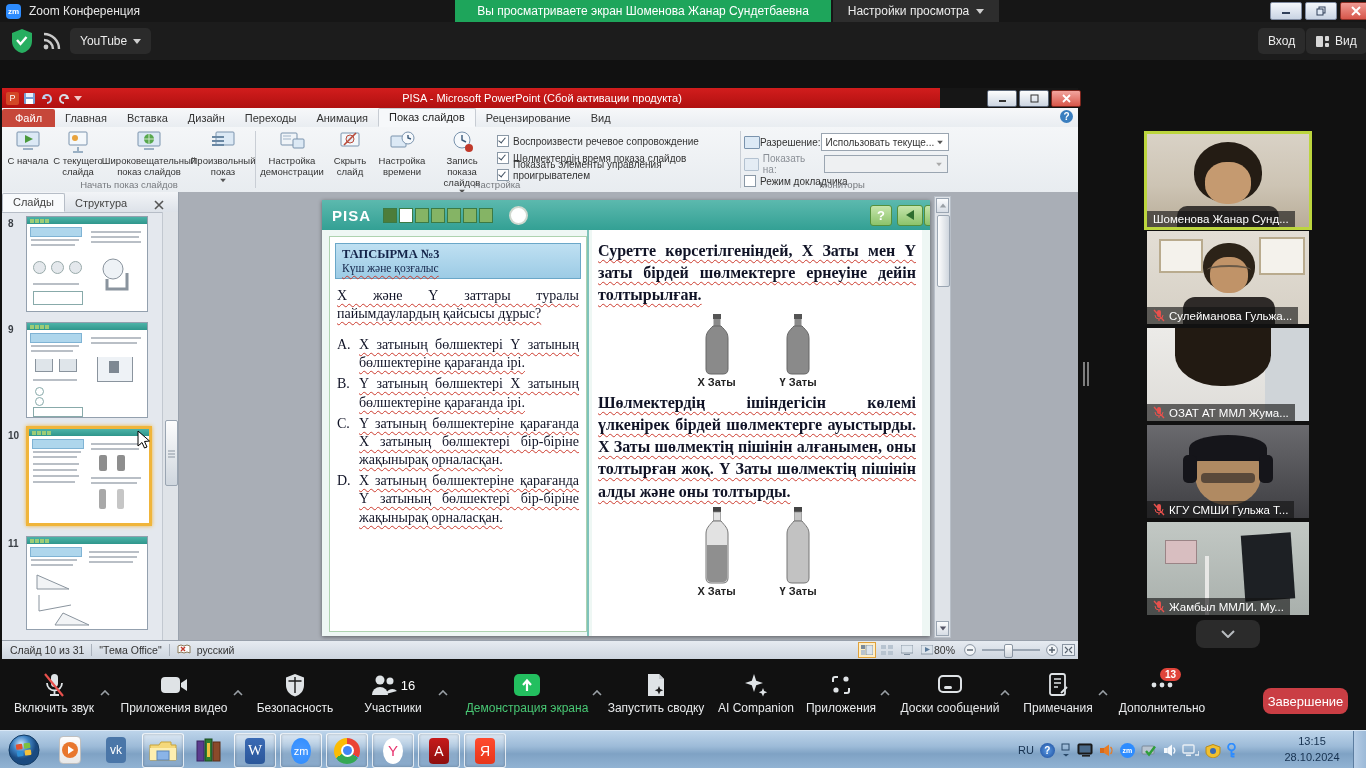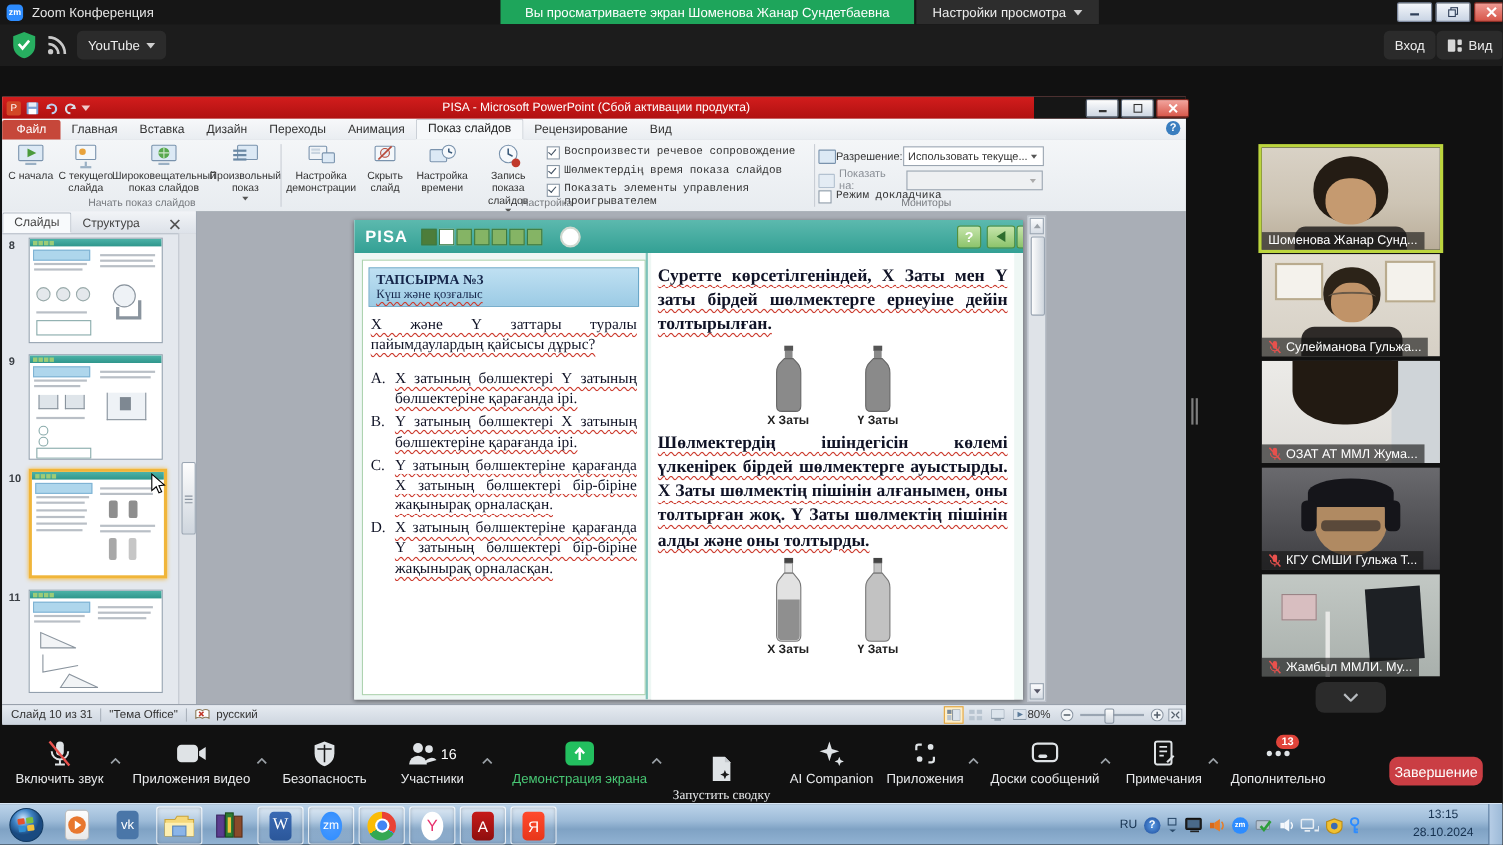--- a/index.html
+++ b/index.html
@@ -42,21 +42,21 @@
             border-bottom:1px solid #c7ccd3;display:flex;align-items:flex-end;}
   .ptab{font-size:11px;color:#333;padding:2px 10px 3px;}
   .ptab.file{background:#c6473a;color:#fff;padding:3px 13px;border-radius:2px 2px 0 0;}
   .ptab.active{background:#f6f8fa;border:1px solid #c7ccd3;border-bottom:1px solid #f6f8fa;border-radius:2px 2px 0 0;color:#222;}
   .ribbon{left:0;top:39px;width:1076px;height:65px;background:linear-gradient(#f4f6f8,#e8ecf0);border-bottom:1px solid #b9c0c9;}
   .rgroup-label{position:absolute;bottom:1px;width:100%;text-align:center;font-size:9.5px;color:#76797e;}
   .vsep{position:absolute;top:4px;bottom:4px;width:1px;background:#c9ced5;}
   .rbtn{display:flex;flex-direction:column;align-items:center;justify-content:flex-start;font-size:9.5px;color:#333;
         text-align:center;line-height:1.15;padding-top:3px;}
   .rbtn .lbl{margin-top:2px;}
-  .cbrow{display:flex;align-items:flex-start;gap:4px;font-size:10px;color:#333;height:14px;font-family:Liberation Mono, monospace;}
+  .cbrow{display:flex;align-items:flex-end;gap:4px;font-size:10px;color:#333;height:14px;}
   .cb{width:10px;height:10px;border:1px solid #8a98a6;background:#fff;position:relative;flex:0 0 auto;}
   .cb.on::after{content:"";position:absolute;left:2px;top:0px;width:3px;height:6px;
         border-right:1.6px solid #3f4f61;border-bottom:1.6px solid #3f4f61;transform:rotate(40deg);}
   .ddl{height:16px;background:#fff;border:1px solid #9aa5b1;font-size:10px;color:#333;display:flex;align-items:center;
        justify-content:space-between;padding:0 4px;}
   .ddl.dis{background:#eef0f2;color:#999;}
   .mini-mon{width:14px;height:11px;border:1px solid #7a93ad;background:#dce9f5;border-radius:1px;}
 
   
   .spanel{left:0;top:104px;width:176px;height:448px;background:#e4e8ee;border-right:1px solid #9aa2ad;}
@@ -814,21 +814,21 @@
             <path d="M7 13 V3 M3 7 L7 2.5 L11 7" stroke="#fff" stroke-width="2.2" fill="none"></path>
           </svg>
         </div>
       </div>
     <div class="tb-lbl" style="color:#48c774;">Демонстрация экрана</div>
   </div>
   <div class="tb-chev" style="left:592px;top:682px;"><svg width="10" height="6">
         <path d="M1 5 L5 1 L9 5" stroke="#9aa0a6" stroke-width="1.6" fill="none"></path>
       </svg></div>
 
-  <div class="tb-item" style="left:604px;top:686px;width:104px;font-family:Liberation Serif, serif;">
+  <div class="tb-item" style="left:604px;top:672px;width:104px;">
     <div class="tb-ic">
         <svg width="22" height="24">
           <path d="M3 1 H14 L19 6 V23 H3 Z" fill="#dfe3e6"></path>
           <path d="M14 1 V6 H19" fill="#c4c8cc"></path>
           <path d="M14 13 l1.2 3 l3 1.2 l-3 1.2 l-1.2 3 l-1.2 -3 l-3 -1.2 l3 -1.2 Z" fill="#1a1a1a"></path>
         </svg>
       </div>
     <div class="tb-lbl">Запустить сводку</div>
   </div>
 

